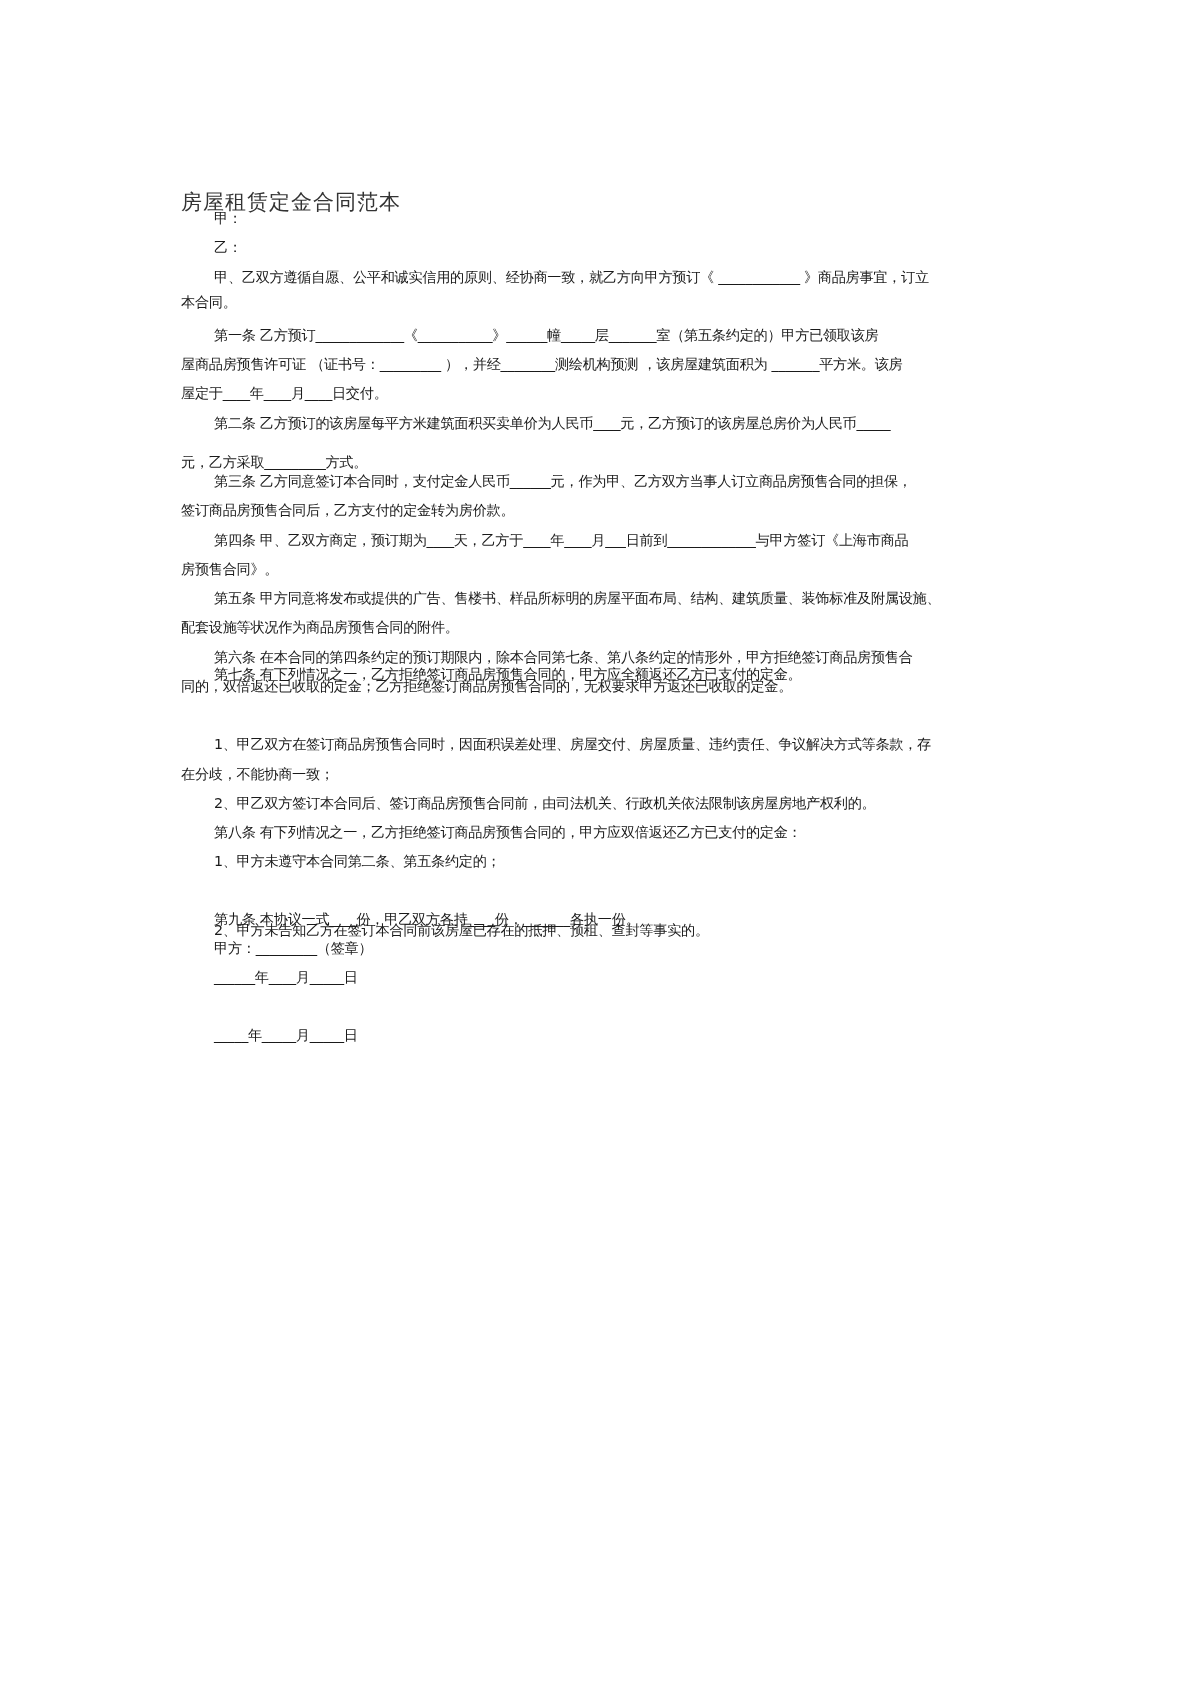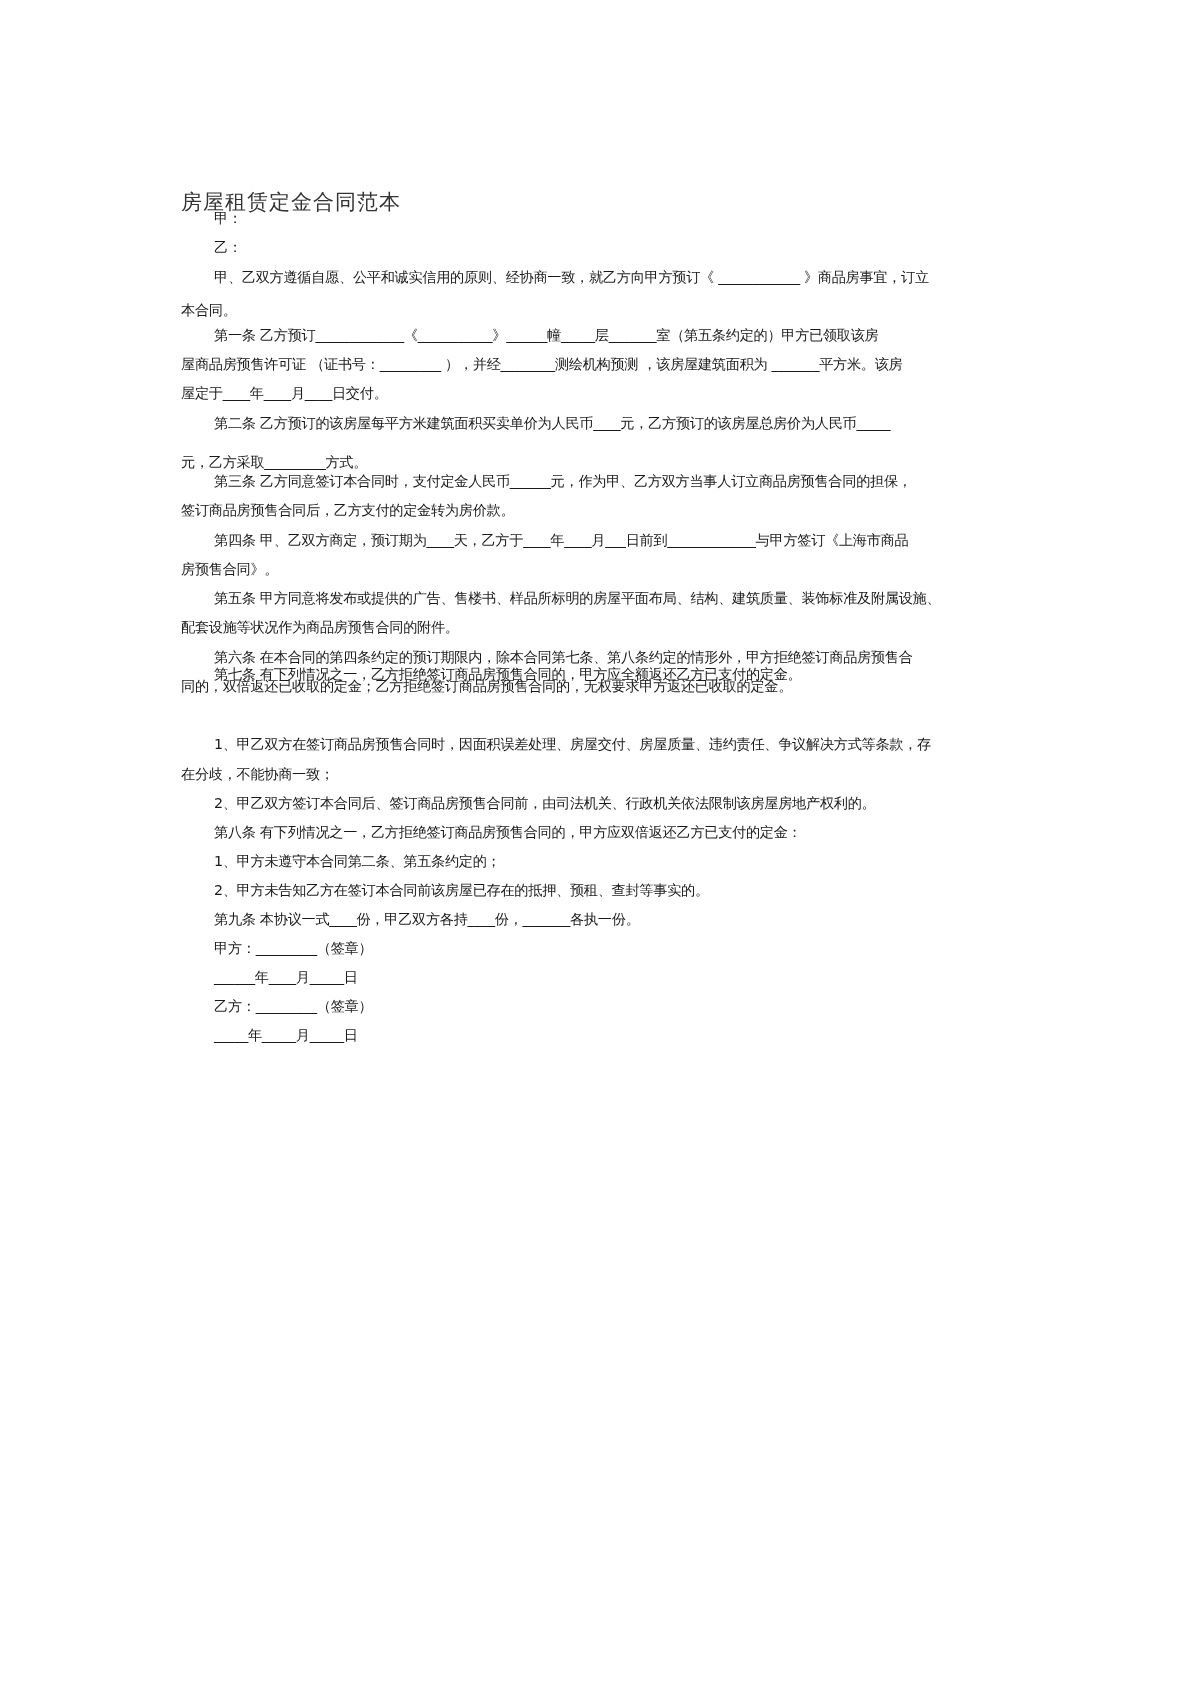--- a/index.html
+++ b/index.html
@@ -20,39 +20,38 @@
 </style>
 </head>
 <body>
 
 <div class="page">
   <div class="title">房屋租赁定金合同范本</div>
 
   <div class="line indent" style="top:208px">甲：</div>
   <div class="line indent" style="top:237px">乙：</div>
   <div class="line indent" style="top:267px">甲、乙双方遵循自愿、公平和诚实信用的原则、经协商一致，就乙方向甲方预订《 ____________ 》商品房事宜，订立</div>
-  <div class="line" style="top:300px">本合同。</div>
+  <div class="line" style="top:292px">本合同。</div>
   <div class="line indent" style="top:325px">第一条 乙方预订_____________《___________》______幢_____层_______室（第五条约定的）甲方已领取该房</div>
   <div class="line" style="top:354px">屋商品房预售许可证 （证书号：_________ ），并经________测绘机构预测 ，该房屋建筑面积为 _______平方米。该房</div>
   <div class="line" style="top:383px">屋定于____年____月____日交付。</div>
   <div class="line indent" style="top:413px">第二条 乙方预订的该房屋每平方米建筑面积买卖单价为人民币____元，乙方预订的该房屋总房价为人民币_____</div>
   <div class="line" style="top:452px">元，乙方采取_________方式。</div>
   <div class="line indent" style="top:471px">第三条 乙方同意签订本合同时，支付定金人民币______元，作为甲、乙方双方当事人订立商品房预售合同的担保，</div>
   <div class="line" style="top:500px">签订商品房预售合同后，乙方支付的定金转为房价款。</div>
   <div class="line indent" style="top:530px">第四条 甲、乙双方商定，预订期为____天，乙方于____年____月___日前到_____________与甲方签订《上海市商品</div>
   <div class="line" style="top:559px">房预售合同》。</div>
   <div class="line indent" style="top:588px">第五条 甲方同意将发布或提供的广告、售楼书、样品所标明的房屋平面布局、结构、建筑质量、装饰标准及附属设施、</div>
   <div class="line" style="top:617px">配套设施等状况作为商品房预售合同的附件。</div>
   <div class="line indent" style="top:647px">第六条 在本合同的第四条约定的预订期限内，除本合同第七条、第八条约定的情形外，甲方拒绝签订商品房预售合</div>
   <div class="line" style="top:676px">同的，双倍返还已收取的定金；乙方拒绝签订商品房预售合同的，无权要求甲方返还已收取的定金。</div>
   <div class="line indent" style="top:664px">第七条 有下列情况之一，乙方拒绝签订商品房预售合同的，甲方应全额返还乙方已支付的定金。</div>
   <div class="line indent" style="top:734px">1、甲乙双方在签订商品房预售合同时，因面积误差处理、房屋交付、房屋质量、违约责任、争议解决方式等条款，存</div>
   <div class="line" style="top:764px">在分歧，不能协商一致；</div>
   <div class="line indent" style="top:793px">2、甲乙双方签订本合同后、签订商品房预售合同前，由司法机关、行政机关依法限制该房屋房地产权利的。</div>
   <div class="line indent" style="top:822px">第八条 有下列情况之一，乙方拒绝签订商品房预售合同的，甲方应双倍返还乙方已支付的定金：</div>
   <div class="line indent" style="top:851px">1、甲方未遵守本合同第二条、第五条约定的；</div>
-  <div class="line indent" style="top:880px">2、甲方未告知乙方在签订本合同前该房屋已存在的抵押、预租、查封等事实的。</div>
+  <div class="line indent" style="top:920px">2、甲方未告知乙方在签订本合同前该房屋已存在的抵押、预租、查封等事实的。</div>
   <div class="line indent" style="top:909px">第九条 本协议一式____份，甲乙双方各持____份，_______各执一份。</div>
   <div class="line indent" style="top:938px">甲方：_________（签章）</div>
   <div class="line indent" style="top:967px">______年____月_____日</div>
-  <div class="line indent" style="top:996px">乙方：_________（签章）</div>
   <div class="line indent" style="top:1025px">_____年_____月_____日</div>
 </div>
 
 </body></html>

